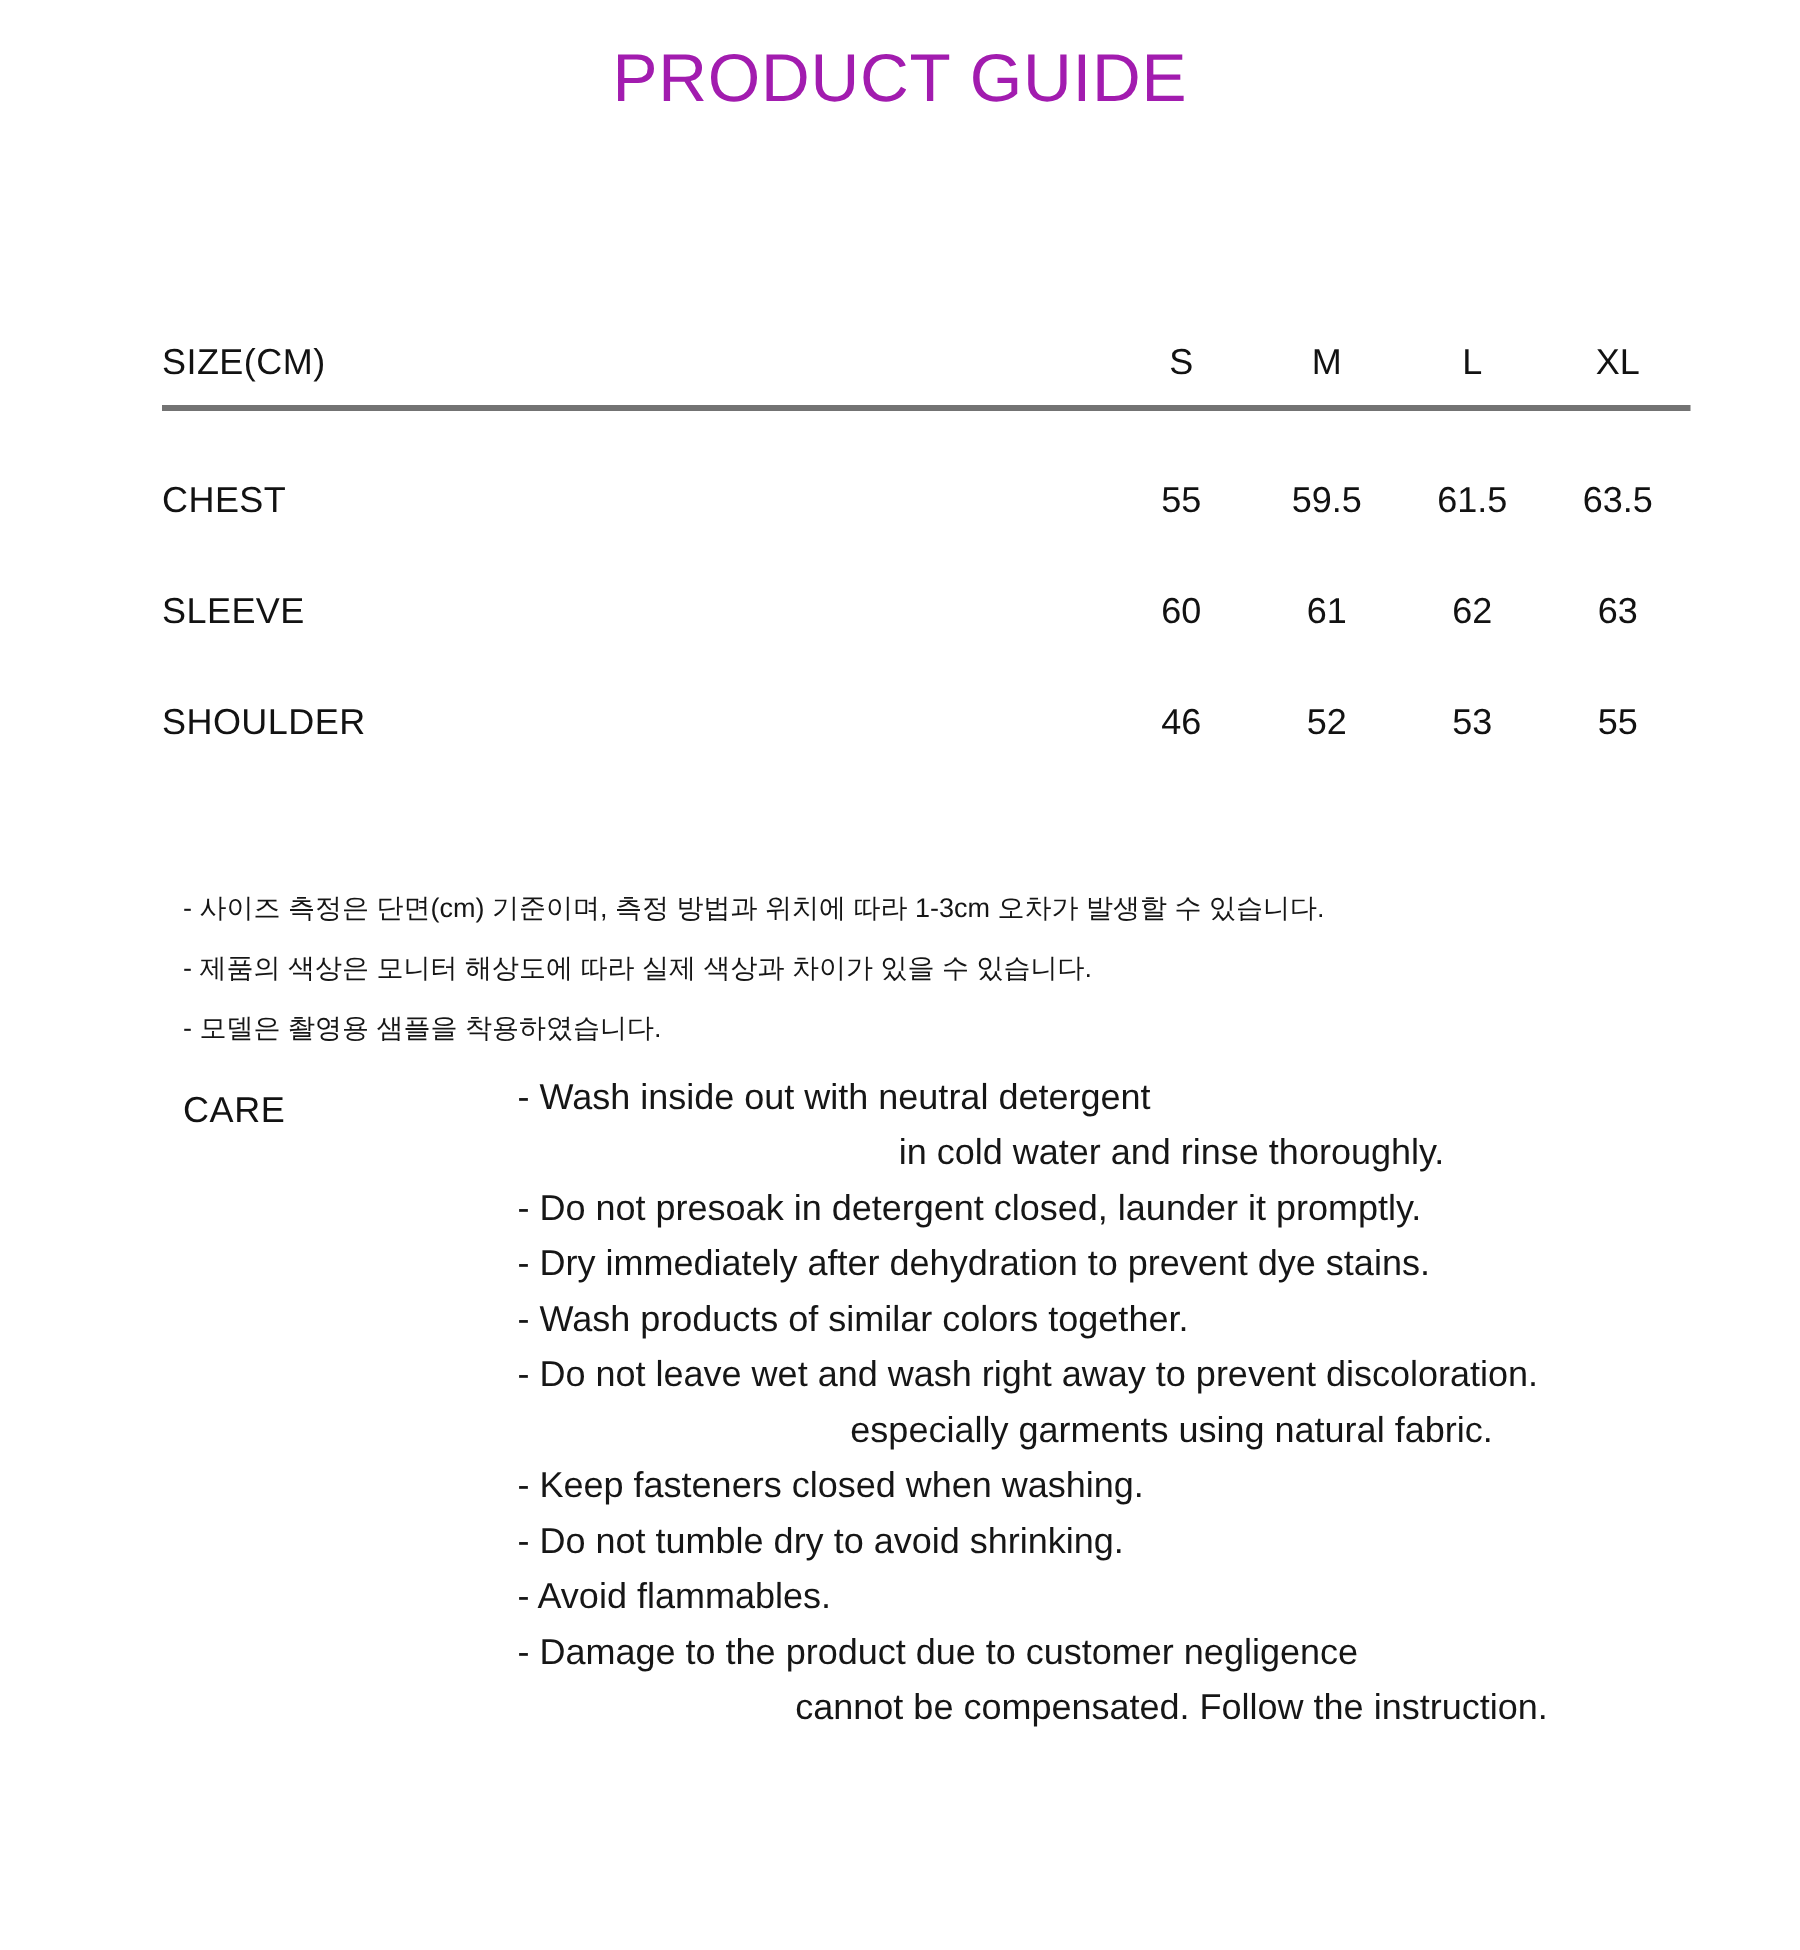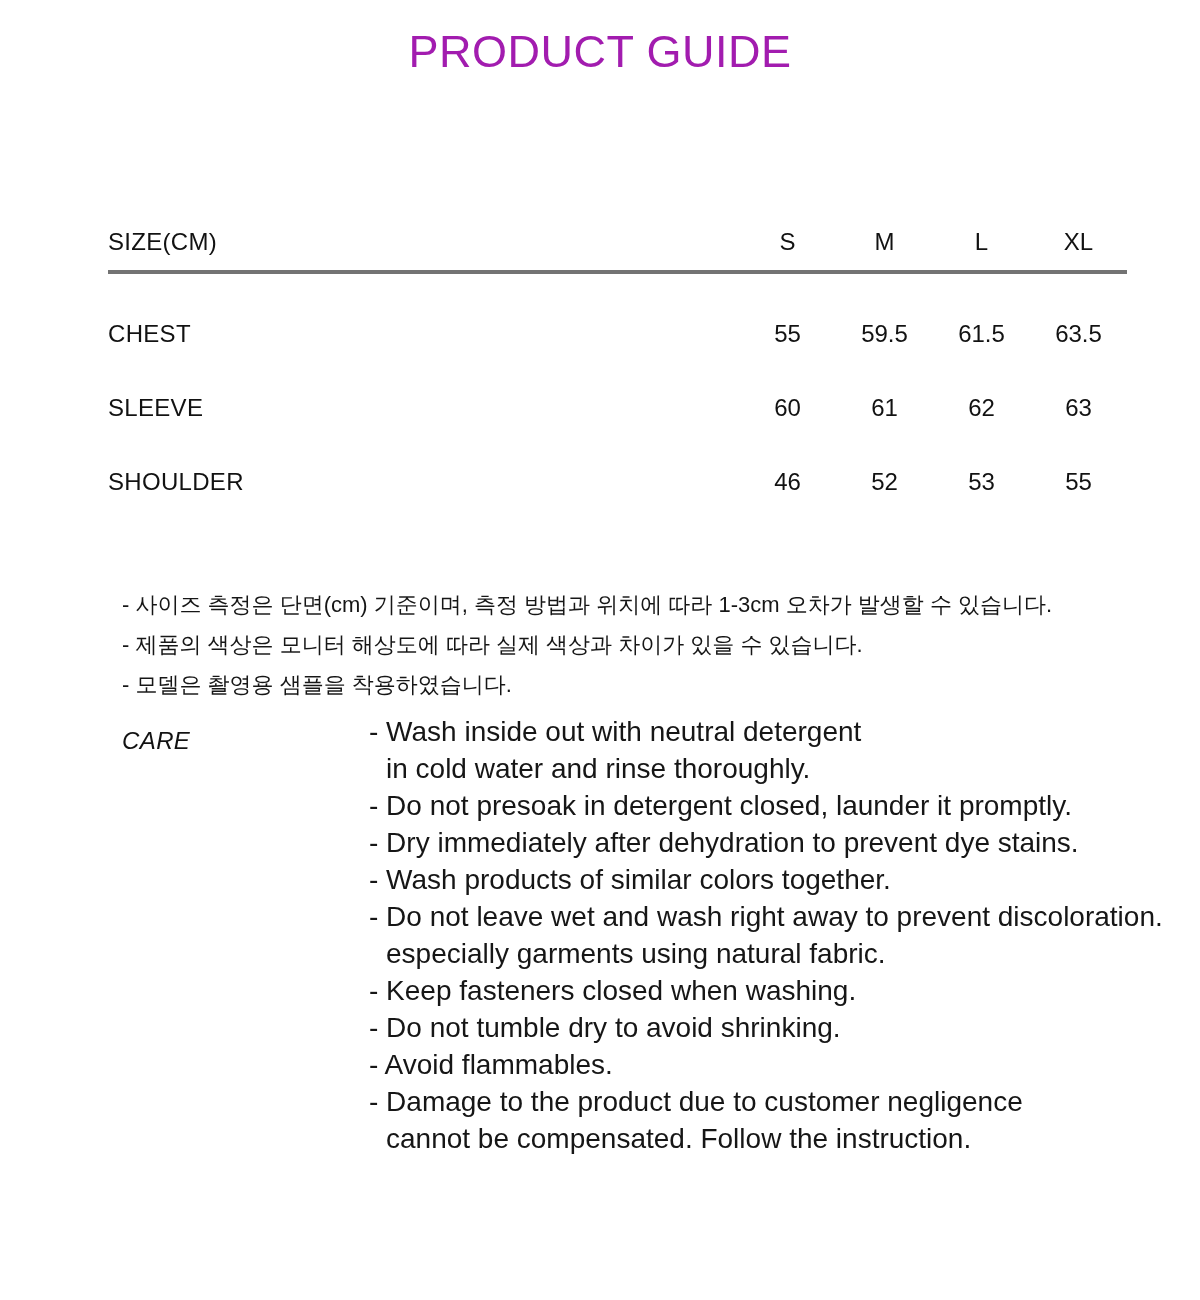--- a/index.html
+++ b/index.html
@@ -37,44 +37,42 @@
     padding-bottom: 14px;
     border-bottom: 4px solid #737373;
   }
   .t-row { margin-top: 46px; }
   .t-label { text-align: left; letter-spacing: 0.3px; }
   .t-val, .t-col { text-align: center; }
   
   .notes {
     margin-left: 122px;
     margin-top: 89px;
-    font-size: 22px;
+    font-size: 18px;
     line-height: 40px;
     color: #161616;
   }
   
   .care {
     display: grid;
     grid-template-columns: 223px 1fr;
     margin-left: 122px;
     margin-top: 8px;
   }
   .care-label {
     font-size: 24px;
     letter-spacing: 0.4px;
     padding-top: 14px;
-    font-style: italic;
   }
   .care-lines {
-    font-size: 28px;
+    font-size: 24px;
     line-height: 37px;
     color: #161616;
-    margin-left: 24px;
   }
-  .care-lines p.cont { padding-left: 17px; }
+  .care-lines p.cont { padding-left: 17px; text-align: center; }
 </style>
 </head>
 <body>
 
 <div class="page">
 
   <h1 class="title">PRODUCT GUIDE</h1>
 
   <div class="size-table">
     <div class="t-grid t-header">

